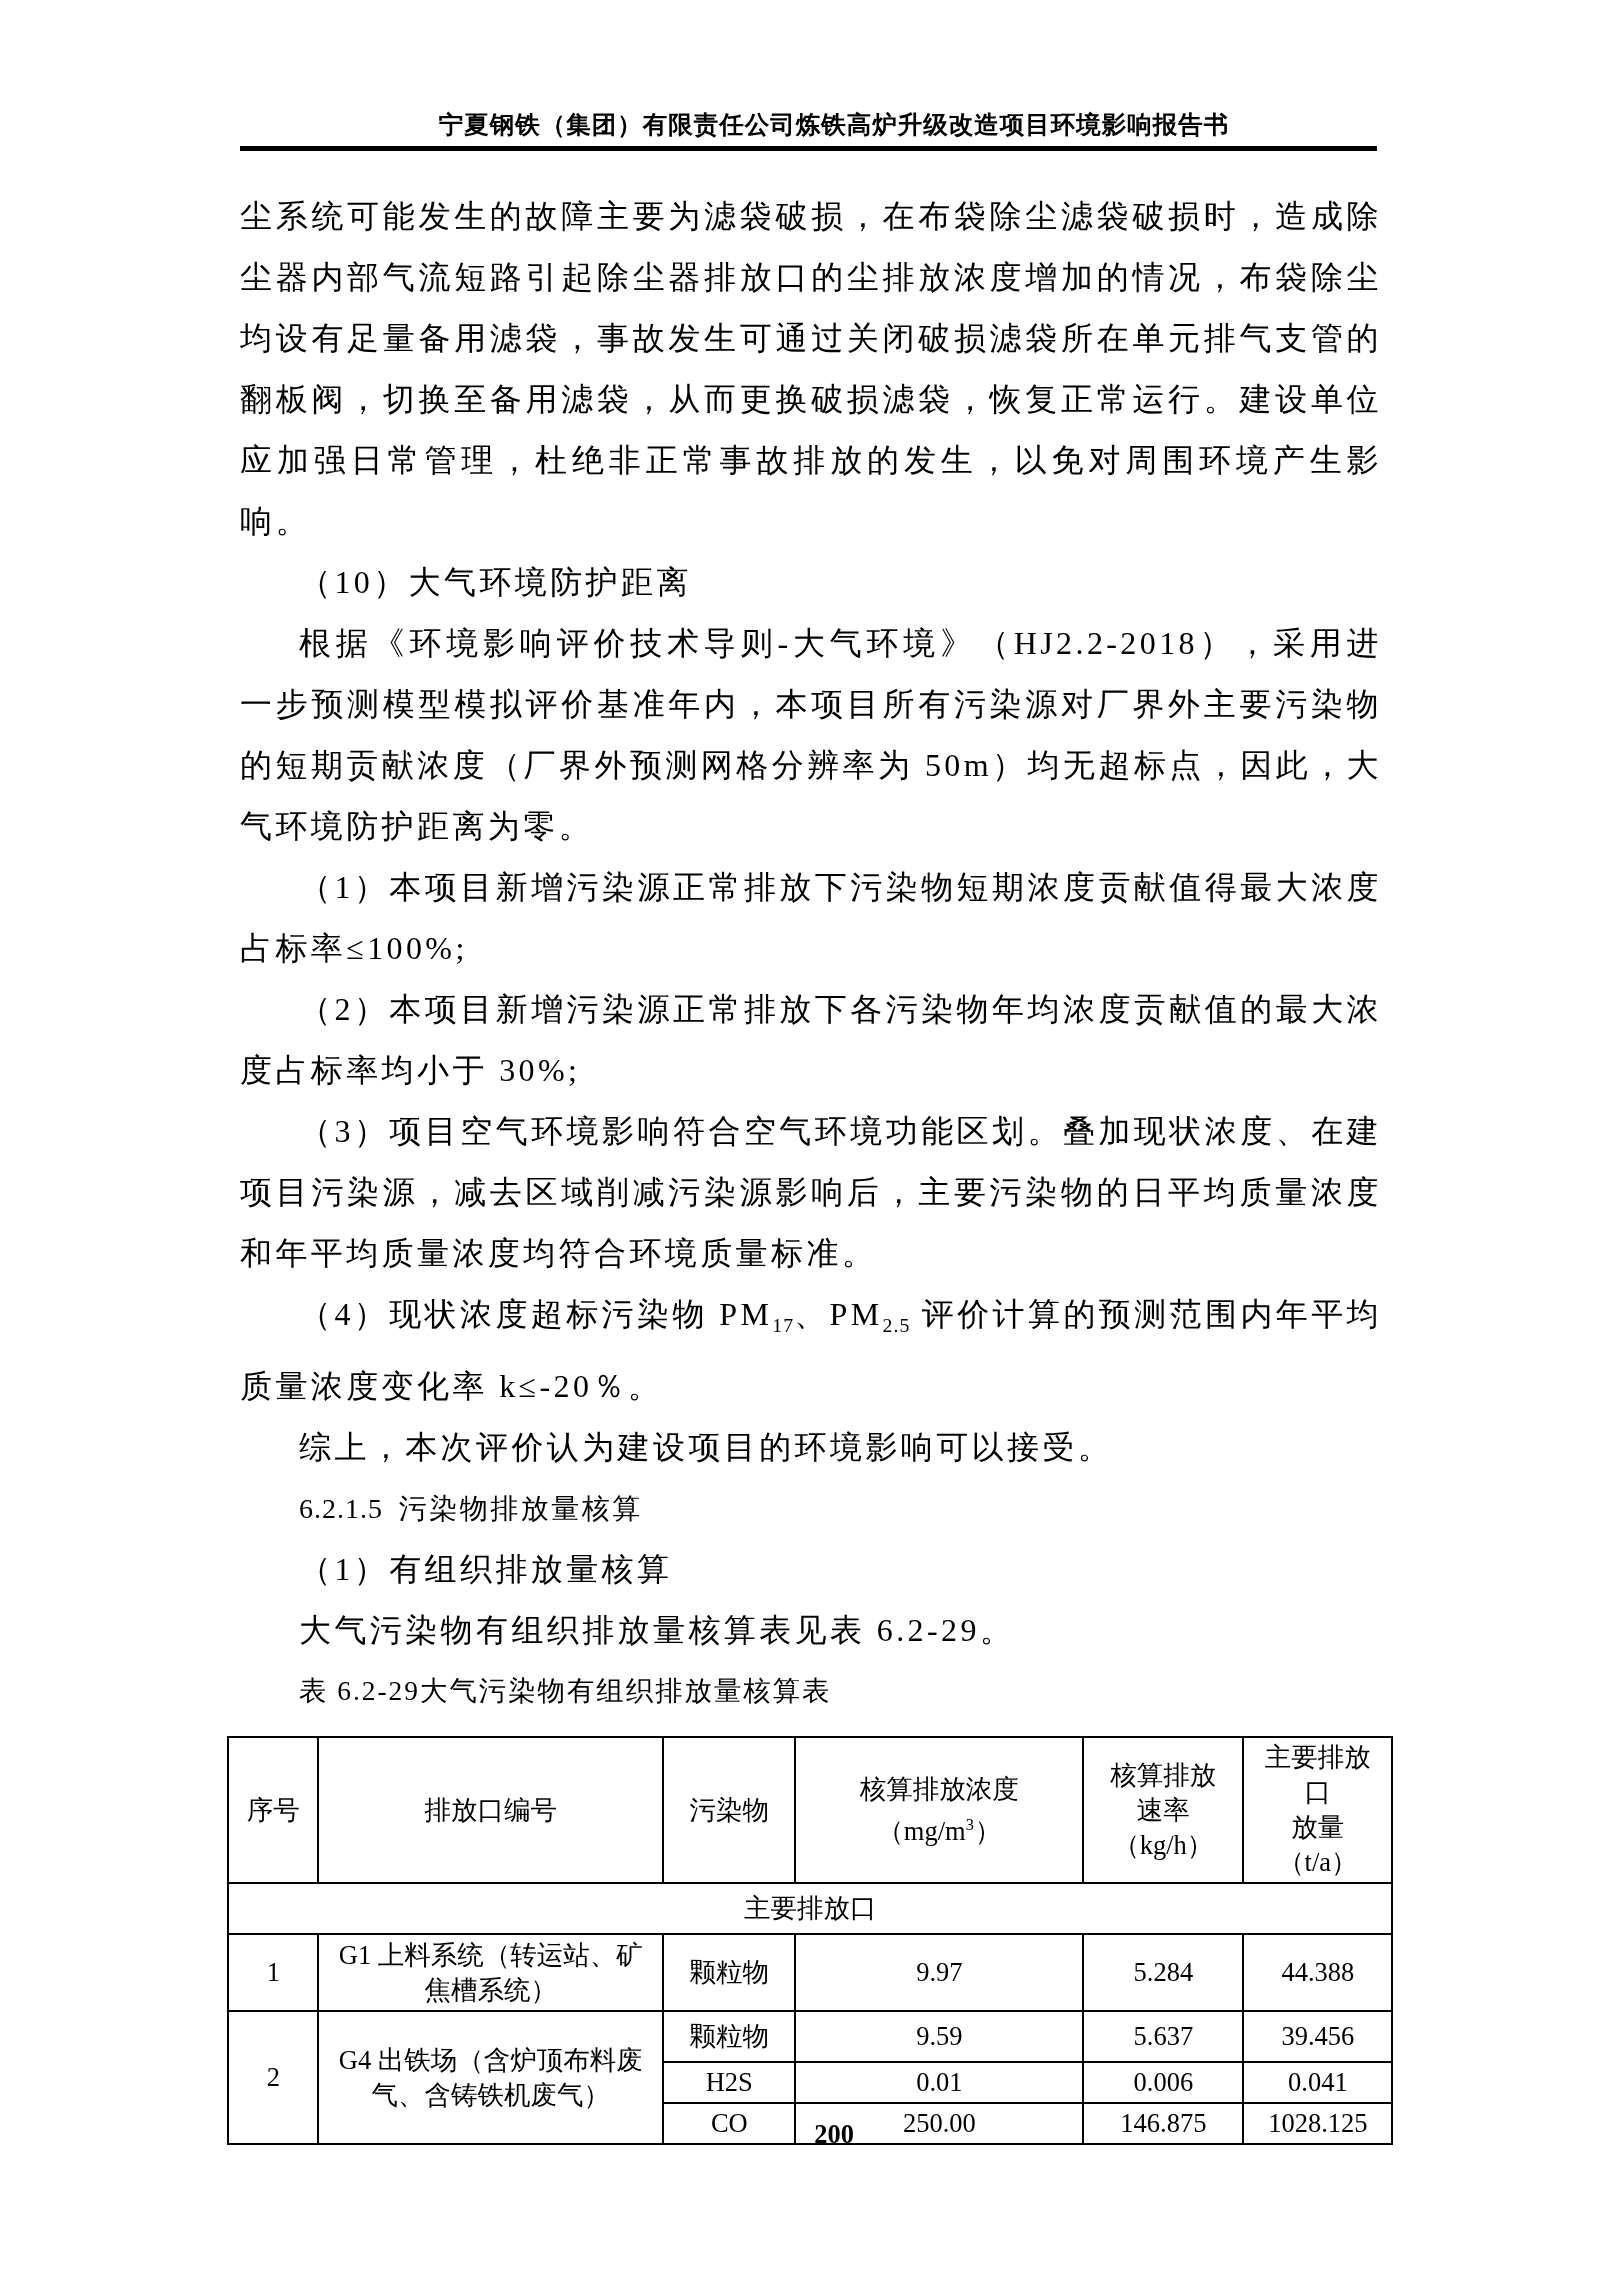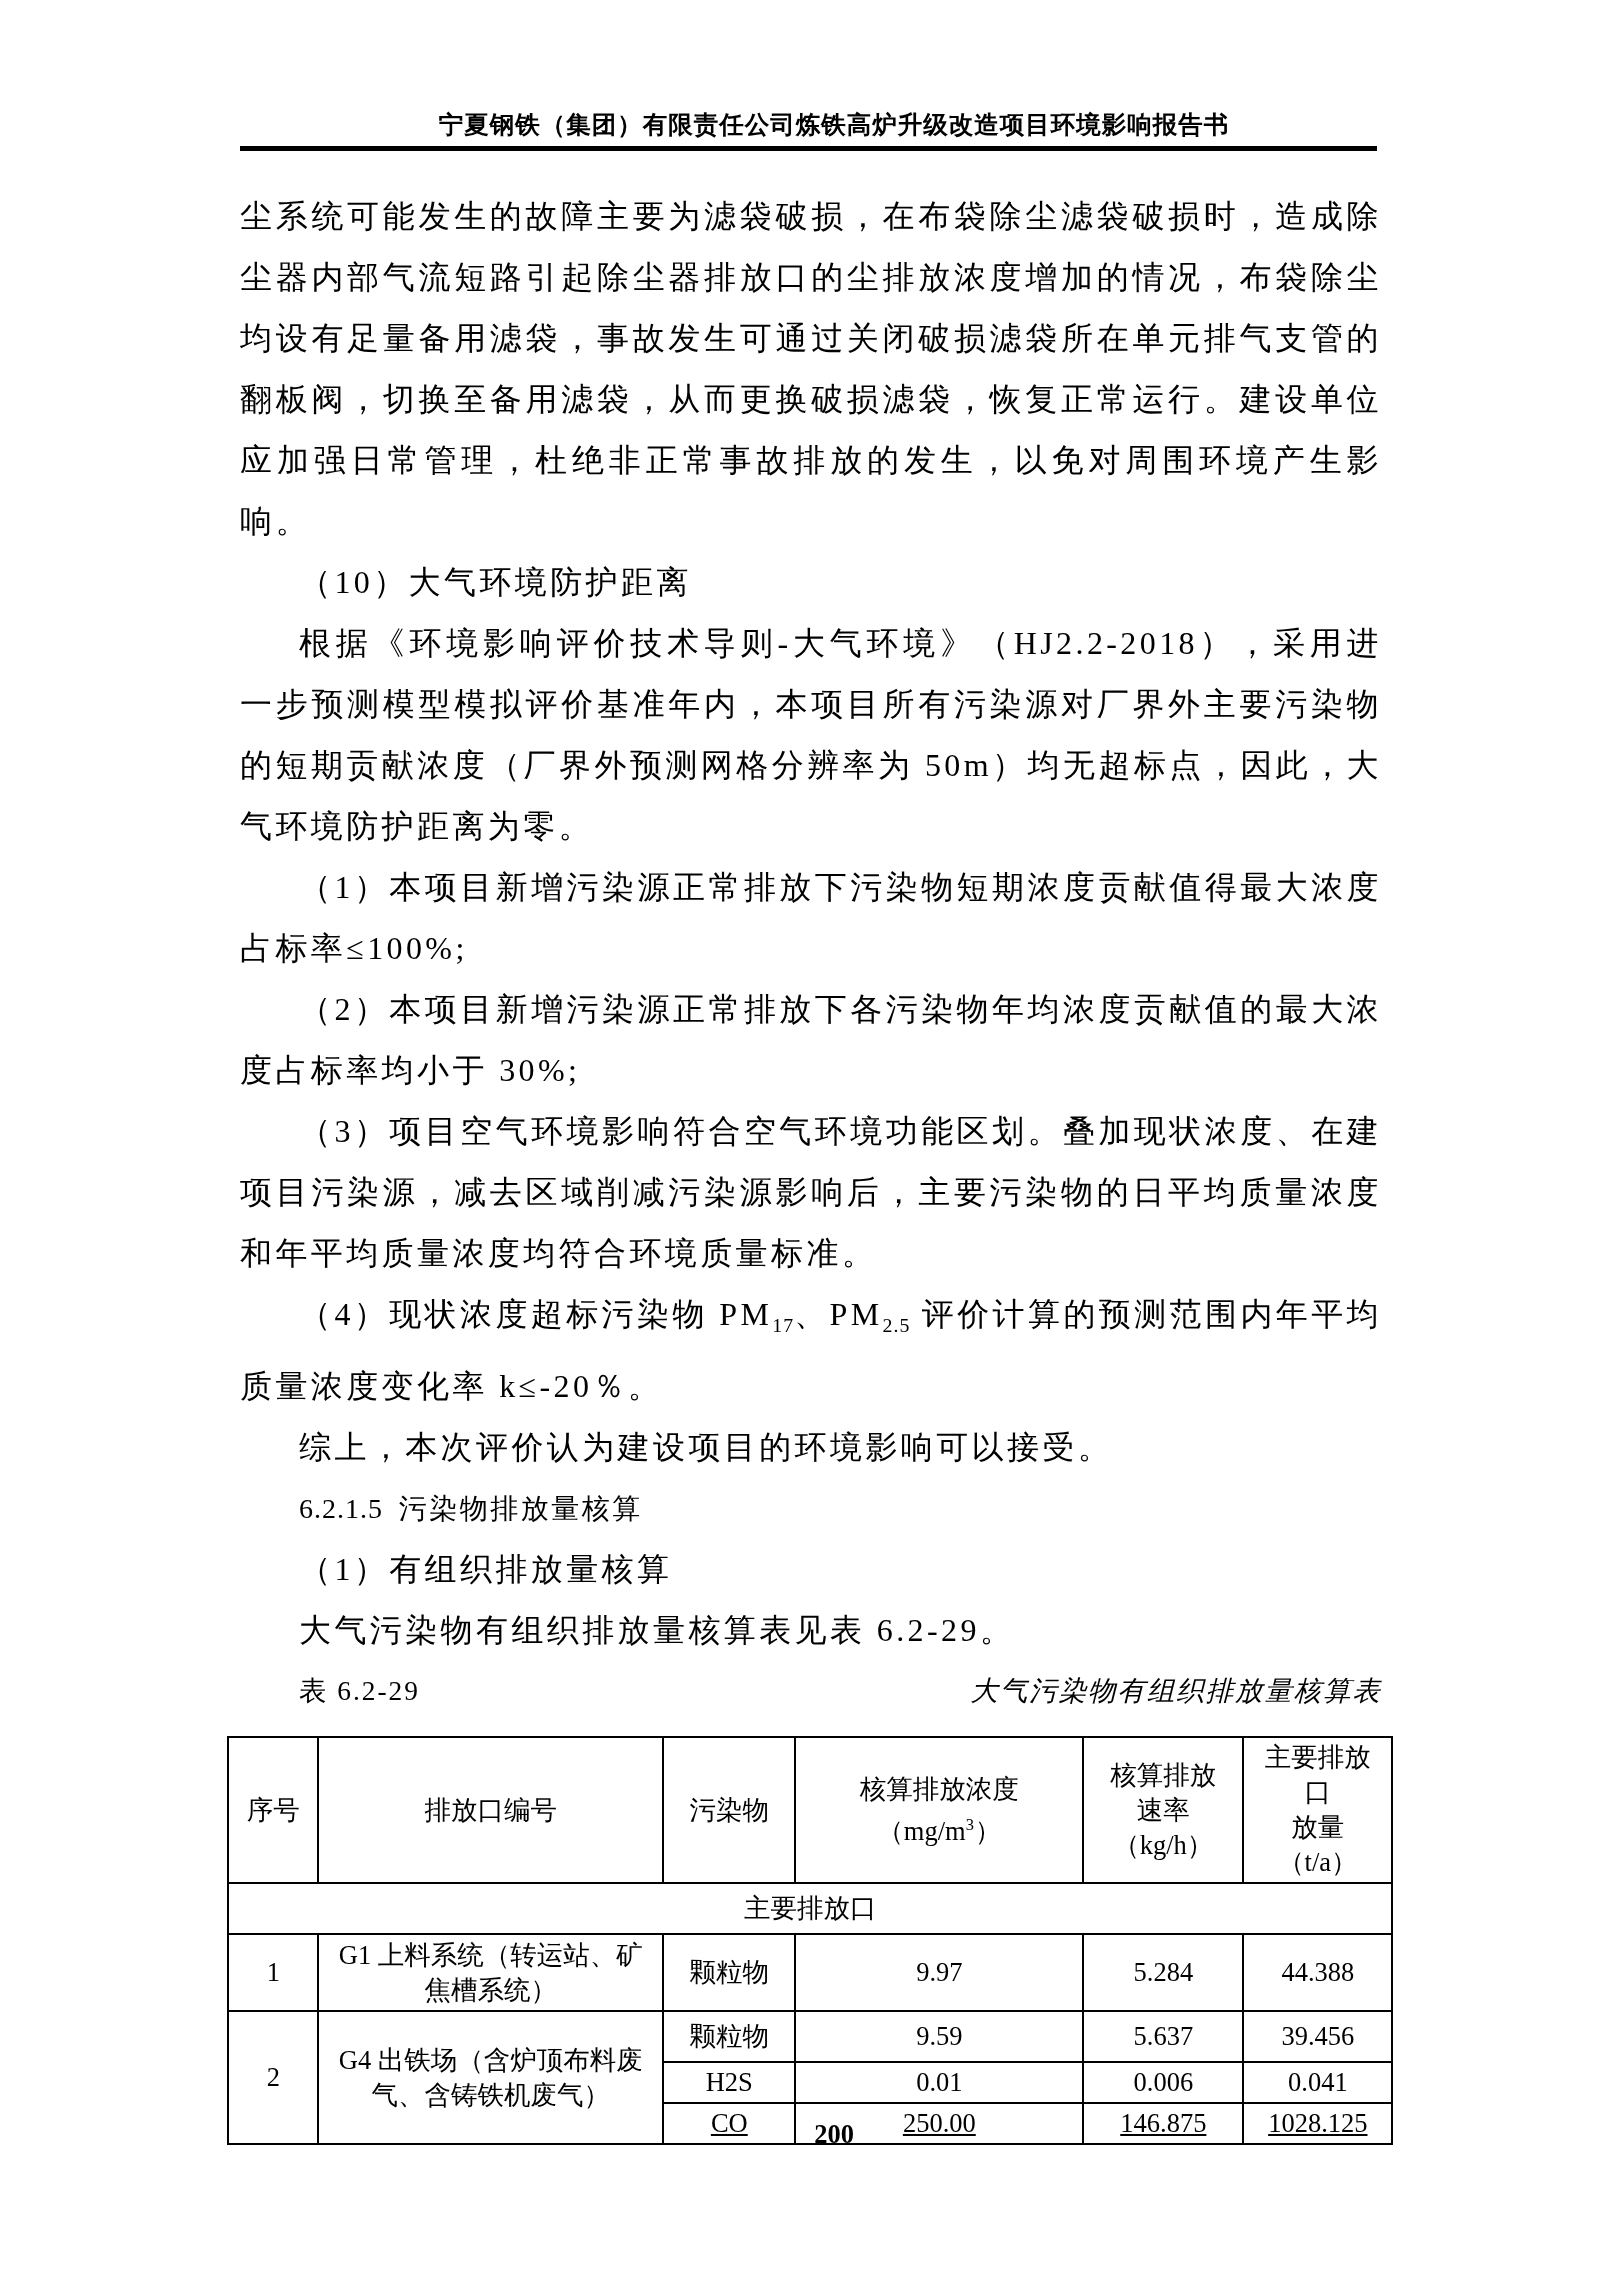--- a/index.html
+++ b/index.html
@@ -44,21 +44,21 @@
   .heading .h-num { margin-right:41px; letter-spacing:1px; }
   .heading.tight .h-num { margin-right:15.7px; }
   sub.scr { font-size:0.62em; letter-spacing:1px; }
   sup.scr { font-size:0.62em; letter-spacing:1px; }
   
   .table-caption {
     display:flex; align-items:baseline;
     font-size:27.4px; line-height:61px; letter-spacing:2px;
   }
   .cap-label { margin-left:59px; white-space:nowrap; }
-  .cap-title { flex:1; text-align:right; white-space:nowrap;font-style:italic; }
+  .cap-title { flex:1; text-align:left; white-space:nowrap; }
   
   table.emissions {
     border-collapse:collapse;
     table-layout:fixed;
     width:1164px;
     margin-left:-12.7px;
     margin-top:13.7px;
     border:2.9px solid #000;
   }
   table.emissions th, table.emissions td {
@@ -67,21 +67,21 @@
     font-weight:normal;
     font-size:26.5px; line-height:35px;
     padding:2px 11.8px;
     overflow:hidden;
   }
   .head-row th { height:113px; font-size:25.5px; border-bottom-width:2.9px; }
   .section-row td { height:45px; font-size:27.4px; border-bottom-width:2.9px;border-radius:15px; }
   .row-g1 td { height:71px; border-bottom-width:2.9px; }
   .sub-a td { height:45px; }
   .sub-b td { height:33px; }
-  .sub-c td { height:35px;text-decoration:underline; }
+  .sub-c td { height:35px; }
   
   .footer {
     position:absolute; top:2115px; left:0; width:100%;
     text-align:center;
     font-size:26.5px; font-weight:bold; line-height:39px;
   }
 </style>
 </head>
 <body>
 

